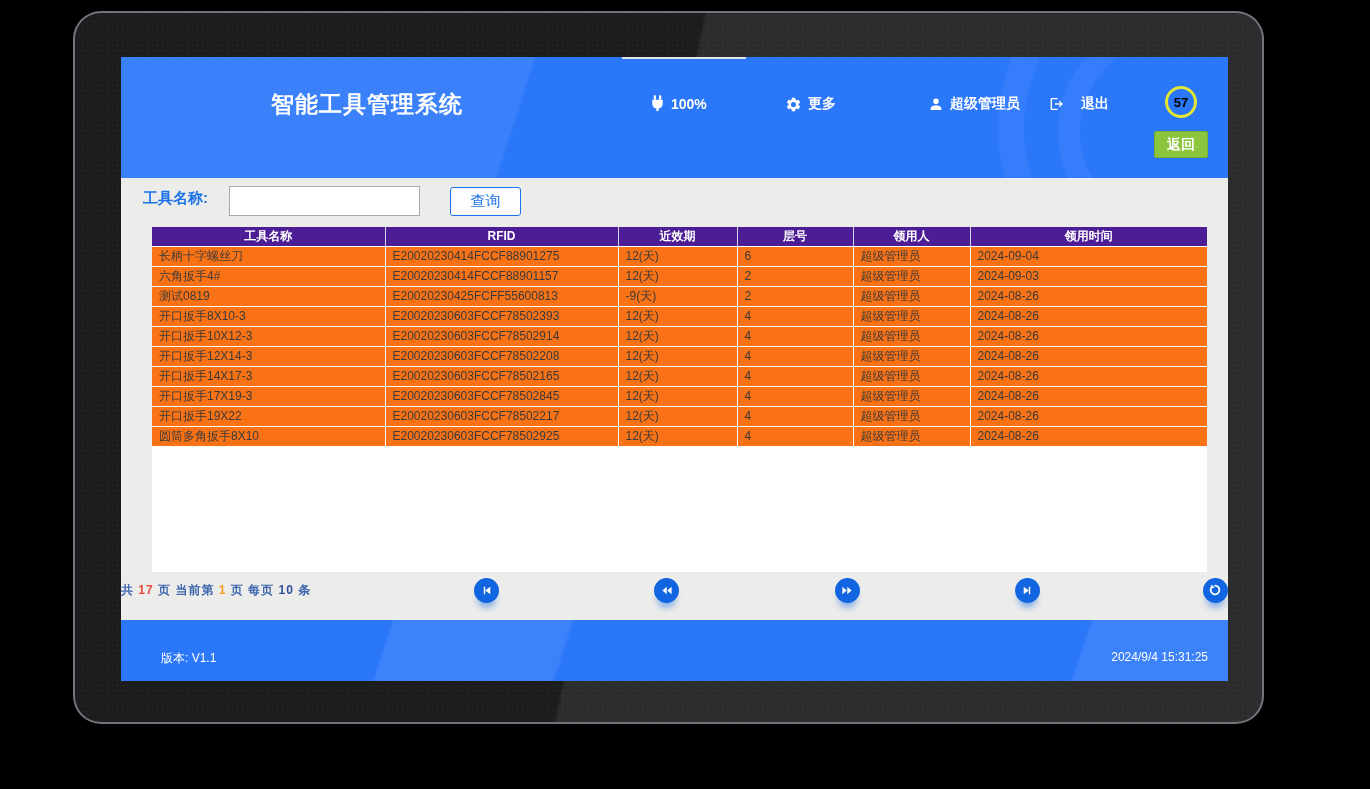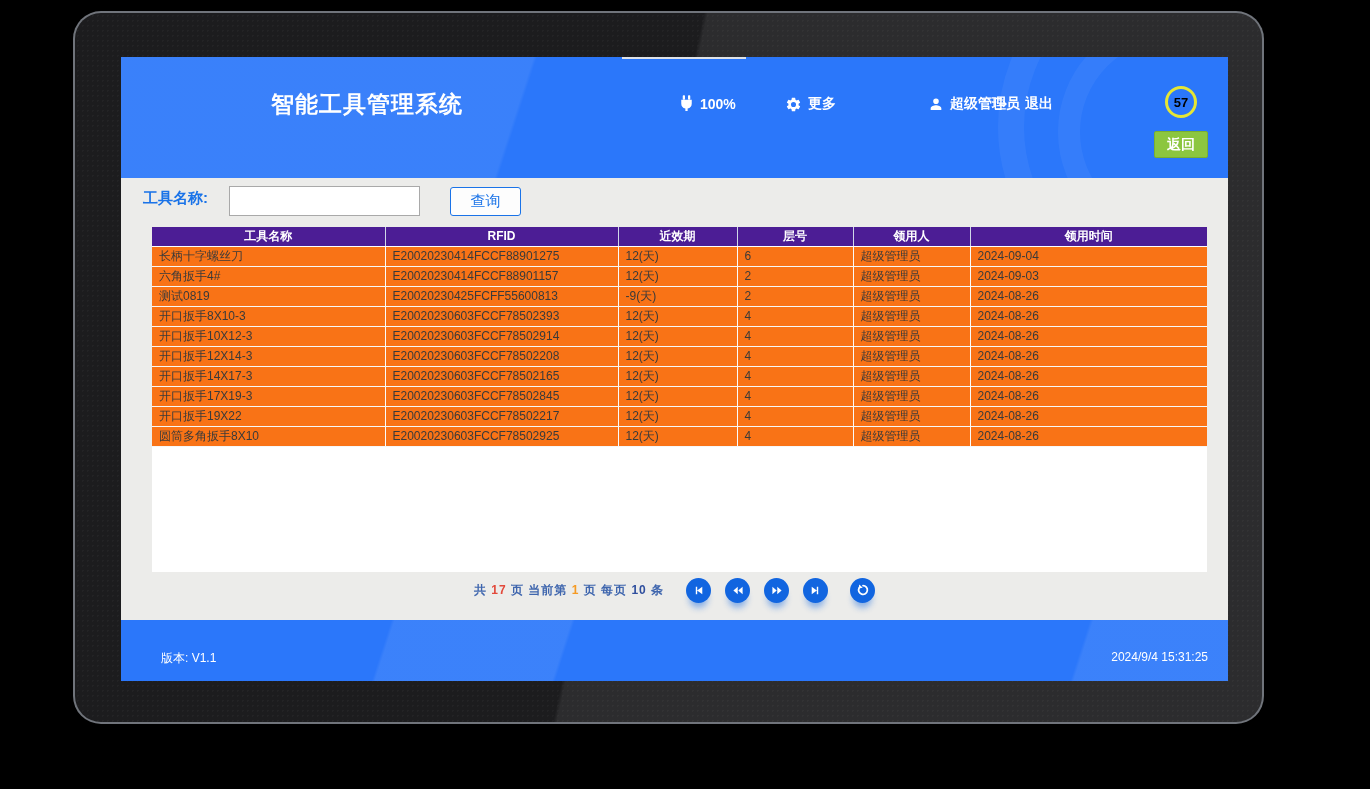--- a/index.html
+++ b/index.html
@@ -30,24 +30,24 @@
   .app-header::before { content:""; position:absolute; inset:0;
             background:linear-gradient(108deg, rgba(255,255,255,0.07) 36%, rgba(255,255,255,0) 36.3%); }
   .hdr-circle { position:absolute; border-radius:50%; border:22px solid rgba(255,255,255,0.05); }
   .hdr-circle.c1 { width:230px; height:230px; right:-60px; top:-40px; }
   .hdr-circle.c2 { width:360px; height:360px; right:-130px; top:-110px; border-width:26px; }
   .app-title { position:absolute; left:150px; top:32px; color:#fff; font-size:23px;
             font-weight:bold; letter-spacing:1px; }
   .hdr-item { position:absolute; top:38px; display:flex; align-items:center; gap:6px;
             color:#fff; font-size:14px; font-weight:bold; }
   .hdr-item svg { display:block; }
-  .battery-item { left:558px; }
+  .battery-item { left:529px; }
   .more-item    { left:664px; }
   .user-item    { left:807px; }
-  .logout-item  { left:872px;gap:16px; }
+  .logout-item  { left:928px;gap:16px; }
   .count-badge { position:absolute; left:1044px; top:29px; width:32px; height:32px;
             border-radius:50%; border:3px solid #E5E634; color:#000000; font-size:13px;
             font-weight:bold; display:flex; align-items:center; justify-content:center; }
   .back-btn { position:absolute; left:1033px; top:74px; width:54px; height:27px;
             background:#8CC63F; border:1px solid #7AB02F; border-radius:2px;
             color:#fff; font-size:14px; font-weight:bold;
             display:flex; align-items:center; justify-content:center; cursor:pointer; }
 
   
   .search-row { position:absolute; left:0; top:121px; width:1107px; height:49px; }
@@ -70,21 +70,21 @@
             height:19px; text-align:center; border-right:1px solid #cfd8e8;
             border-bottom:1px solid #fff; padding:0; }
   thead th:last-child { border-right:none; }
   tbody td { background:#f97316; color:#3a3a3a; font-size:12px; height:20px;
             padding:0 0 0 7px; border-right:1px solid #fbfbfb;
             border-bottom:1px solid #f7f7f7; white-space:nowrap; overflow:hidden; }
   tbody td:last-child { border-right:none; }
 
   
   .pagination { position:absolute; left:0; top:516px; width:1107px; height:34px;
-            display:flex; align-items:center; justify-content:center; gap:14px; }
+            display:flex; align-items:center; justify-content:space-between; gap:14px; }
   .page-text { font-size:12px; font-weight:bold; color:#3F66AE; letter-spacing:1px;
             margin-right:8px; }
   .page-text .num-red { color:#E2493B; }
   .page-text .num-orange { color:#F59A23; }
   .page-text .num-dark { color:#2F4F9E; }
   .pg-btn { width:25px; height:25px; border-radius:50%; background:#1165E0;
             display:flex; align-items:center; justify-content:center; cursor:pointer;
             box-shadow:0 8px 6px -3px rgba(17,101,224,0.45); }
   .pg-btn.refresh { margin-left:8px; }
   .pg-btn svg { display:block; }

